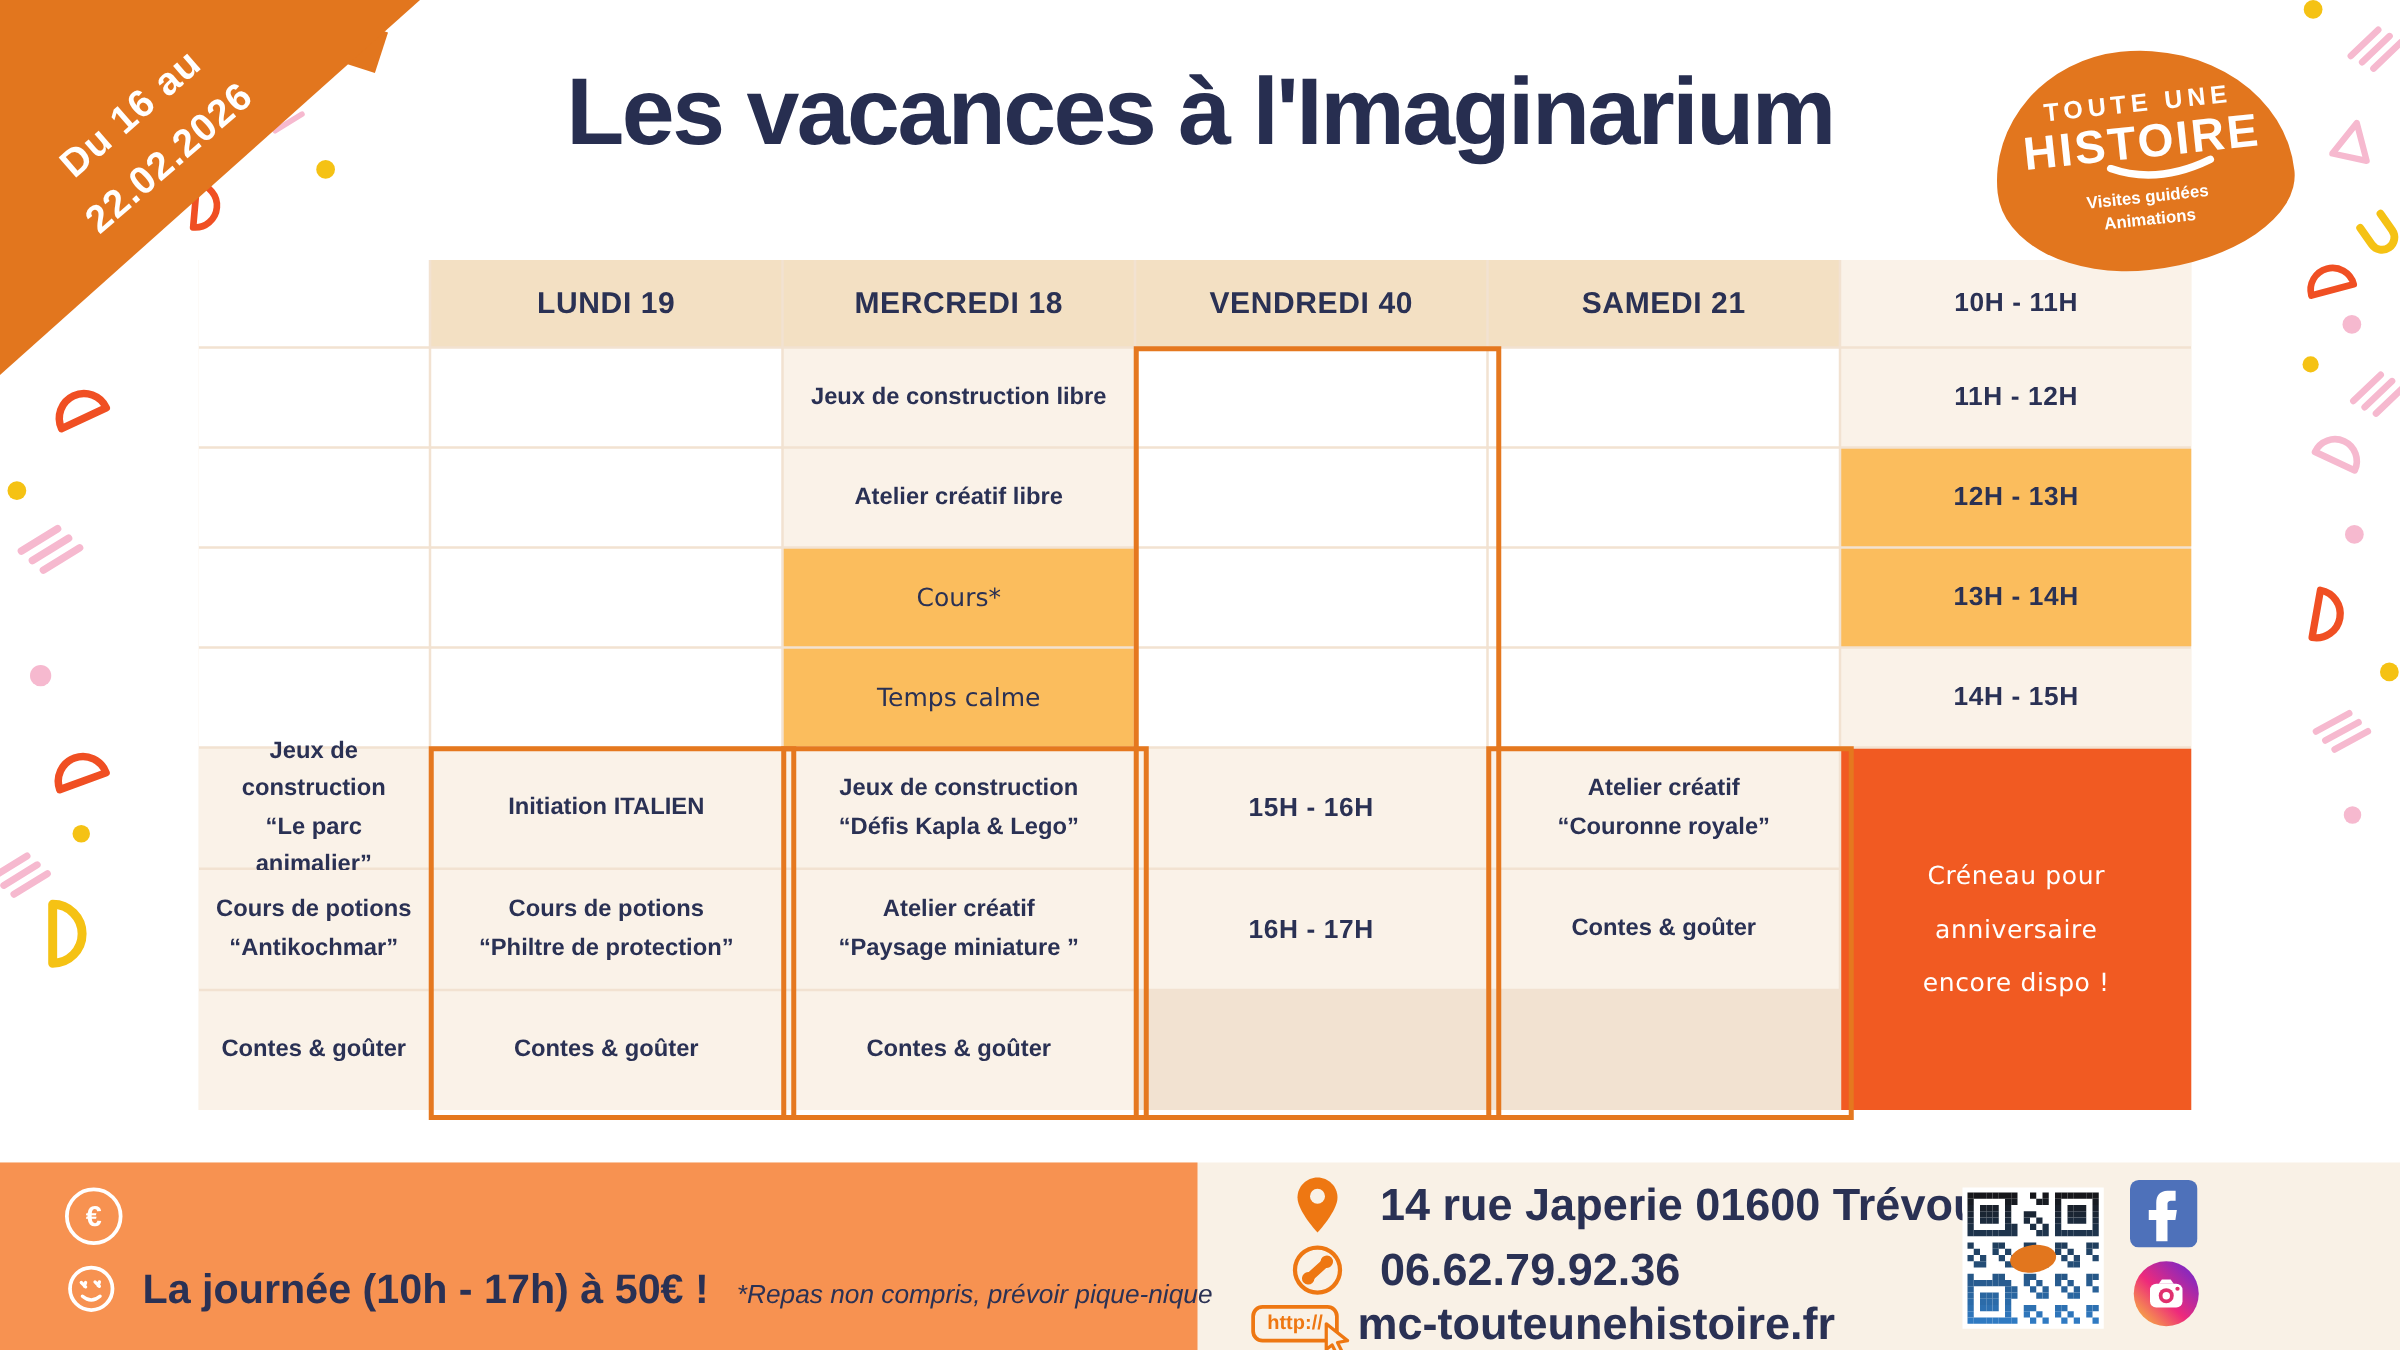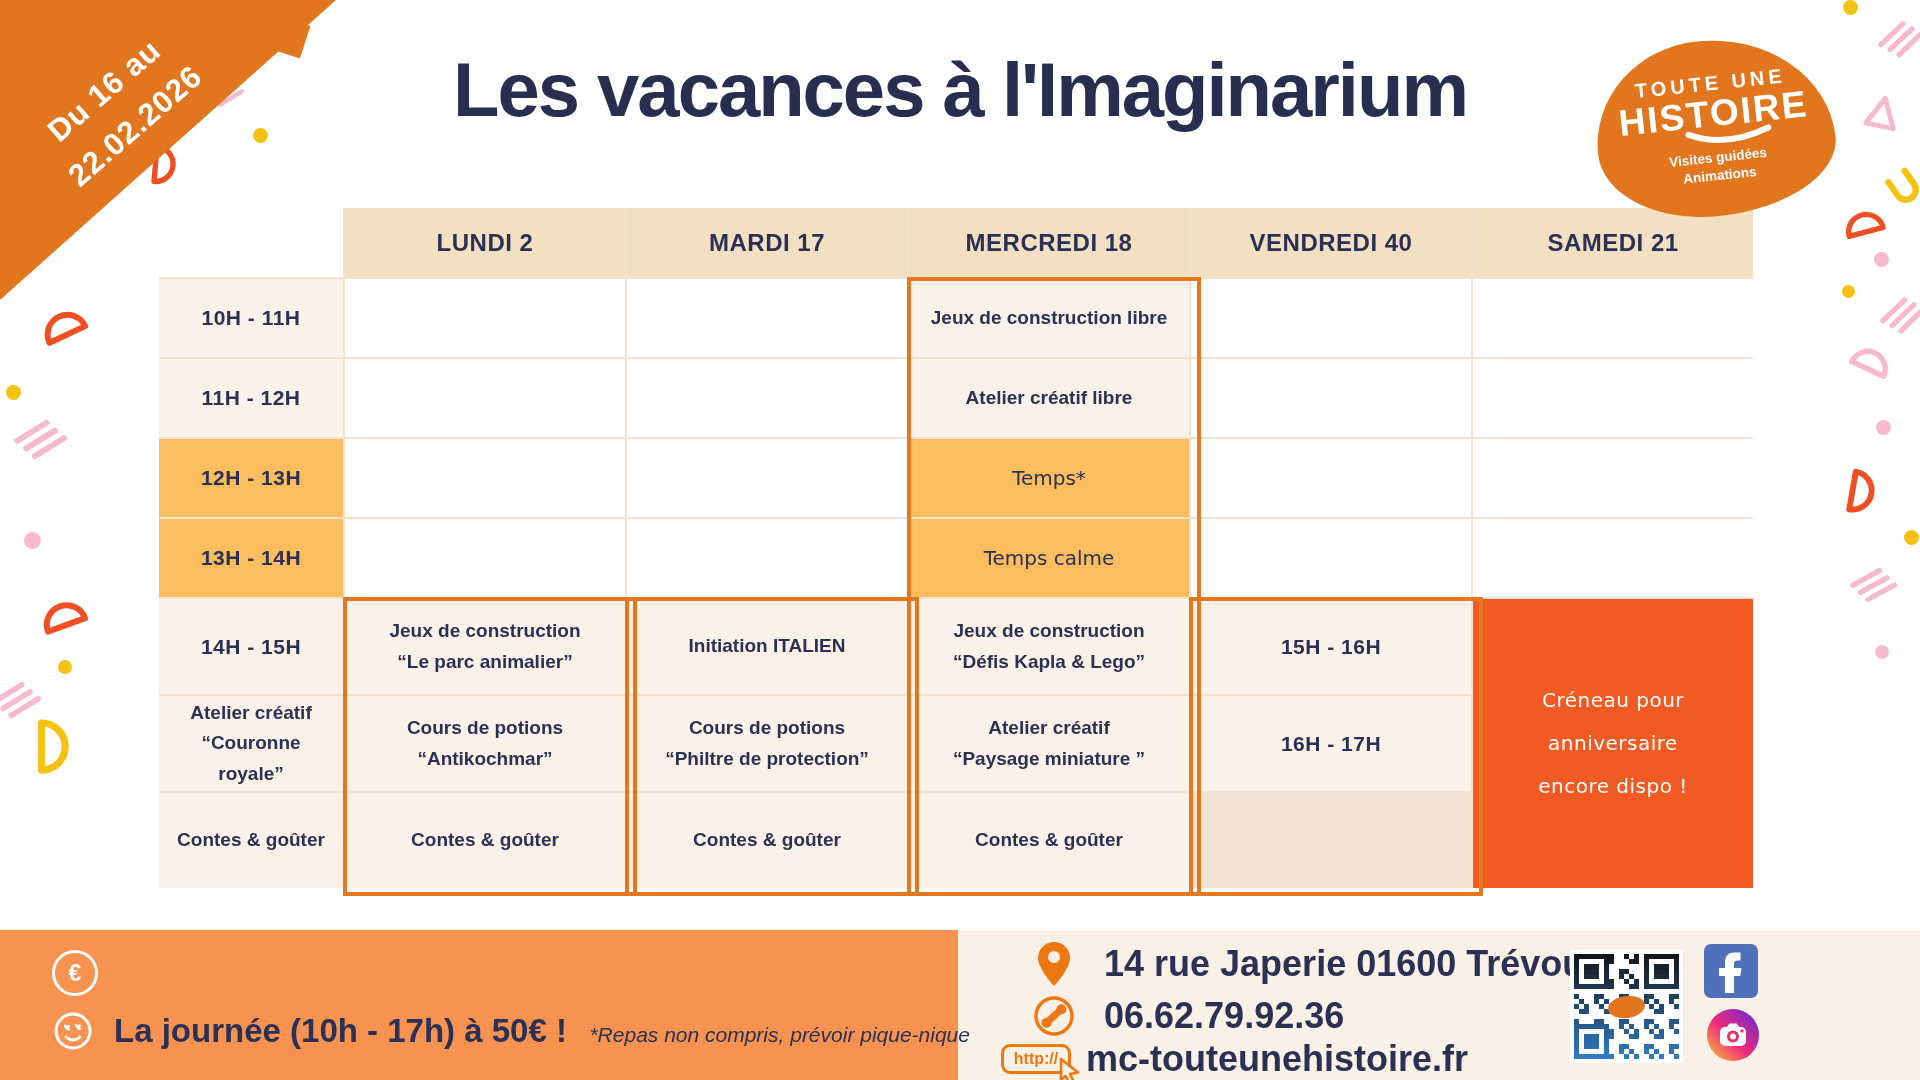--- a/index.html
+++ b/index.html
@@ -198,22 +198,21 @@
   <svg class="smile" width="88" height="18" viewBox="0 0 88 18">
     <path d="M4 3 Q 40 20 84 4" fill="none" stroke="#ffffff" stroke-width="6" stroke-linecap="round"></path>
   </svg>
   <div class="sub">Visites guidées</div>
   <div class="sub">Animations</div>
 </div>
 
 <div class="table-wrap">
   <div id="grid">
       <div class="cell corner"></div>
-      <div class="cell head">LUNDI 2</div>
-      <div class="cell head">MARDI 17</div>
+      <div class="cell head">LUNDI 19</div>
       <div class="cell head">MERCREDI 18</div>
       <div class="cell head">VENDREDI 40</div>
       <div class="cell head">SAMEDI 21</div>
       <div class="cell time">10H - 11H</div>
       <div class="cell empty"></div>
       <div class="cell empty"></div>
       <div class="cell filled">
         <div>Jeux de construction libre</div>
       </div>
       <div class="cell empty"></div>
@@ -223,21 +222,21 @@
       <div class="cell empty"></div>
       <div class="cell filled">
         <div>Atelier créatif libre</div>
       </div>
       <div class="cell empty"></div>
       <div class="cell empty"></div>
       <div class="cell time amber">12H - 13H</div>
       <div class="cell empty"></div>
       <div class="cell empty"></div>
       <div class="cell filled amber hand">
-        <div>Temps*</div>
+        <div>Cours*</div>
       </div>
       <div class="cell empty"></div>
       <div class="cell empty"></div>
       <div class="cell time amber">13H - 14H</div>
       <div class="cell empty"></div>
       <div class="cell empty"></div>
       <div class="cell filled amber hand">
         <div>Temps calme</div>
       </div>
       <div class="cell empty"></div>

